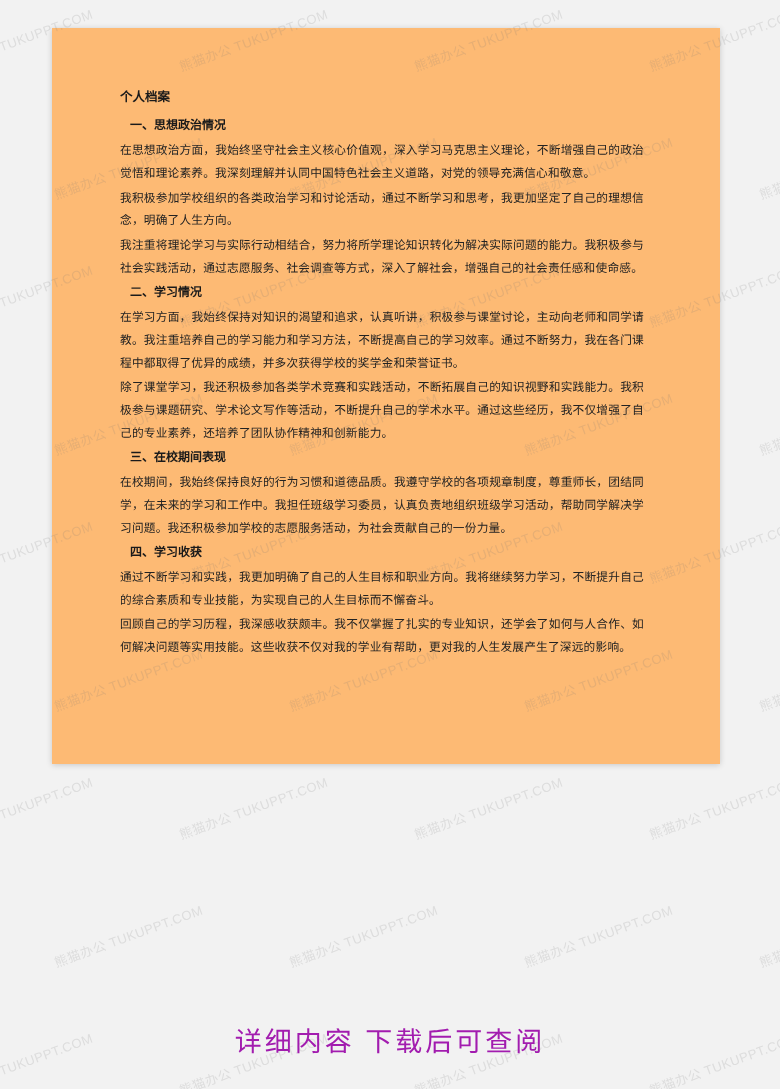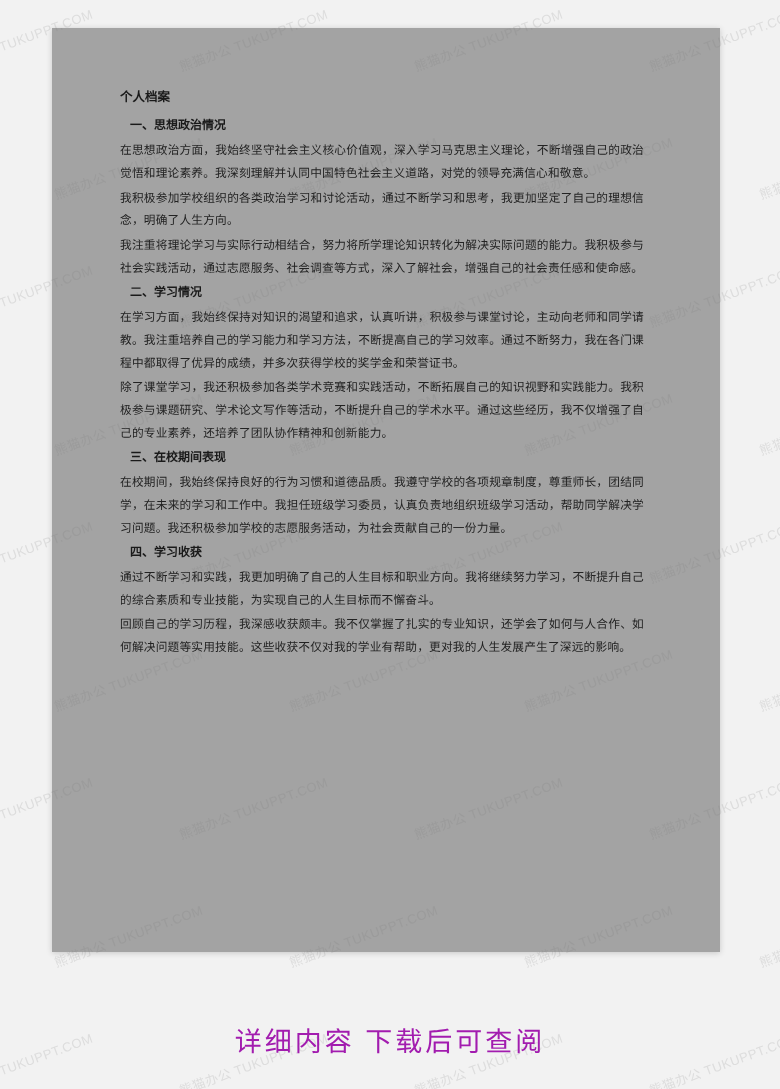--- a/index.html
+++ b/index.html
@@ -34,22 +34,22 @@
     white-space: nowrap;
     transform: rotate(-20deg);
     letter-spacing: 0.5px;
   }
   
   .sheet {
     position: absolute;
     left: 52px;
     top: 28px;
     width: 668px;
-    height: 924px;
-    background: #a3a3a3;
+    height: 736px;
+    background: #fdba74;
     box-shadow: 0 1px 6px rgba(0,0,0,0.18);
     z-index: 2;
   }
   .doc-body {
     position: absolute;
     left: 68px;
     top: 60px;
     width: 524px;
   }
   .doc-title {

